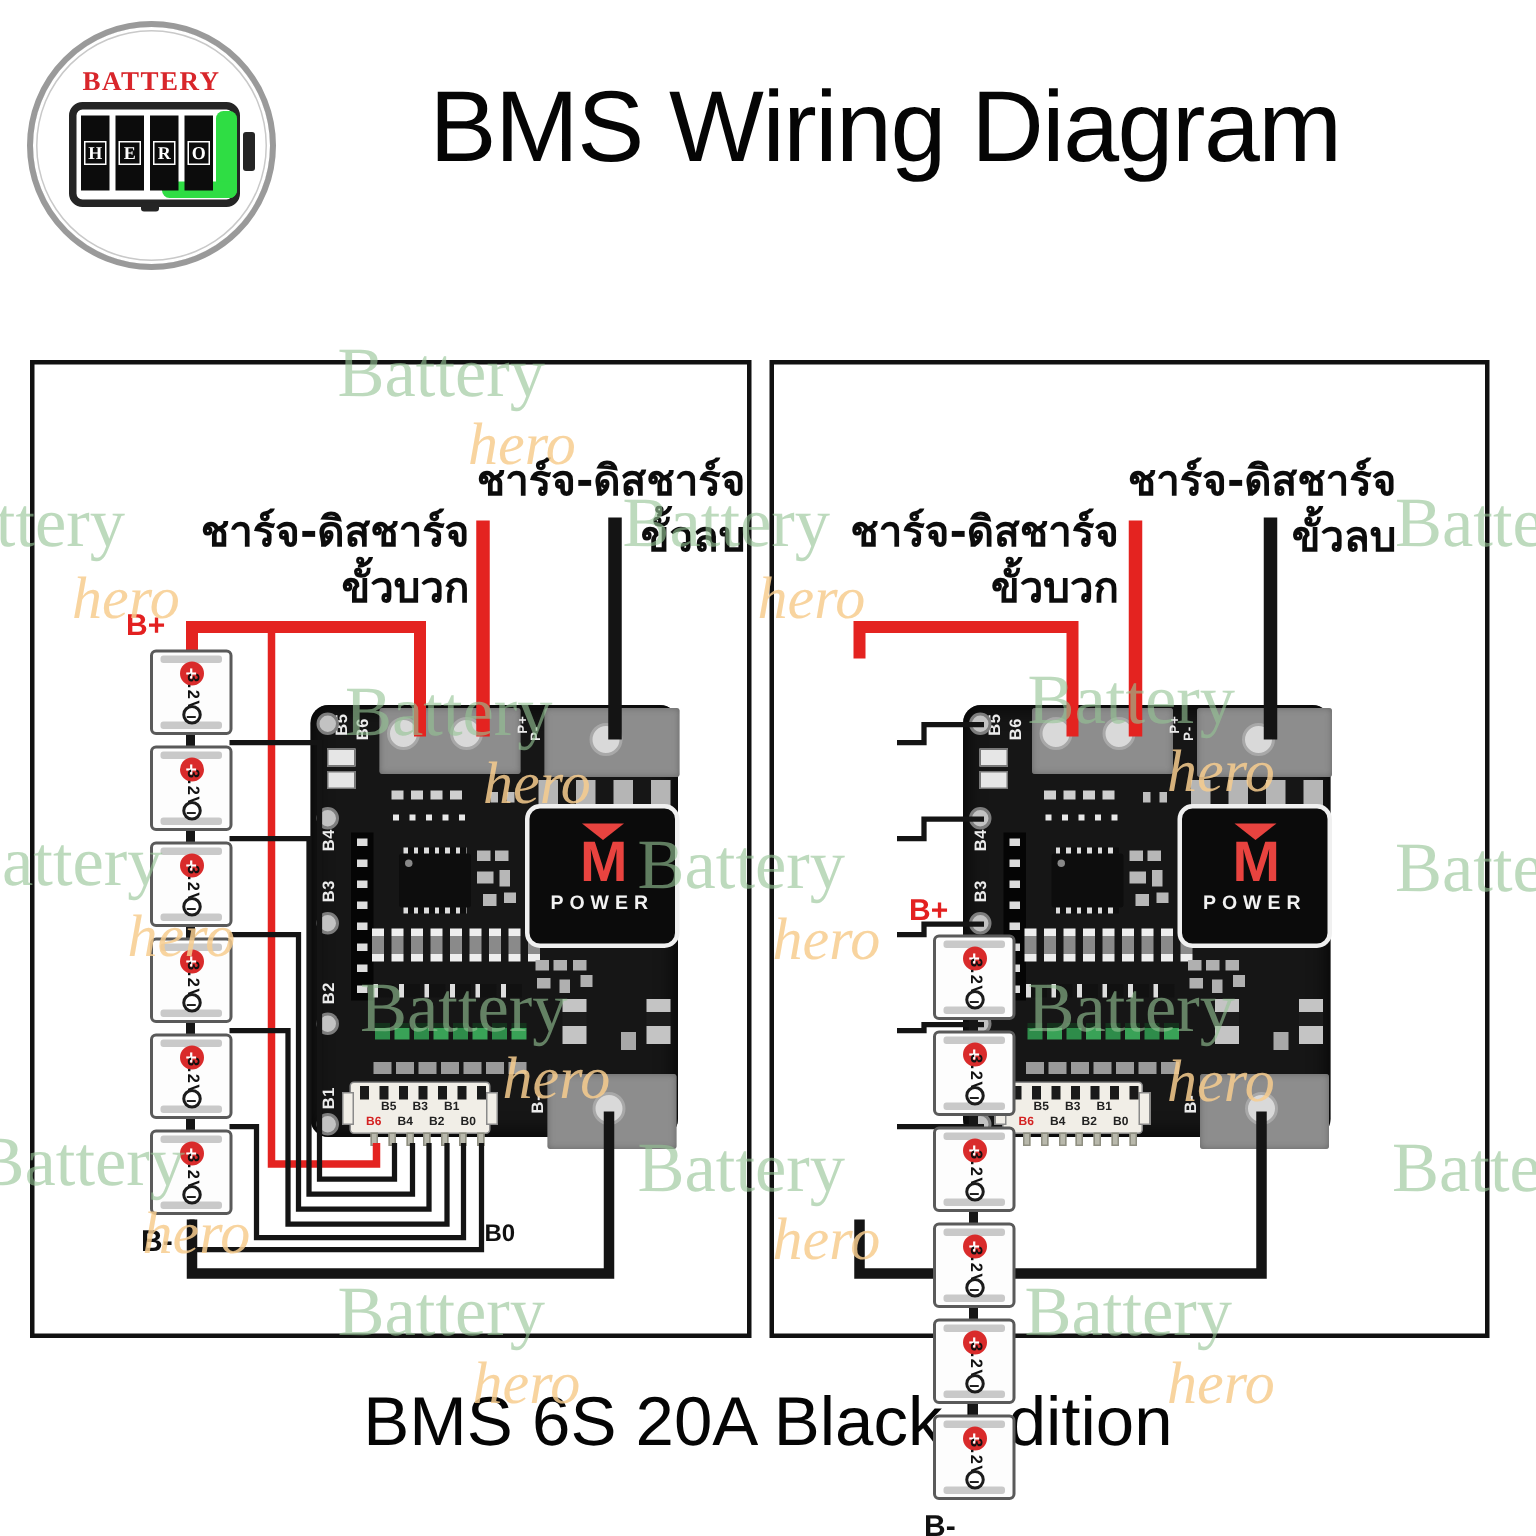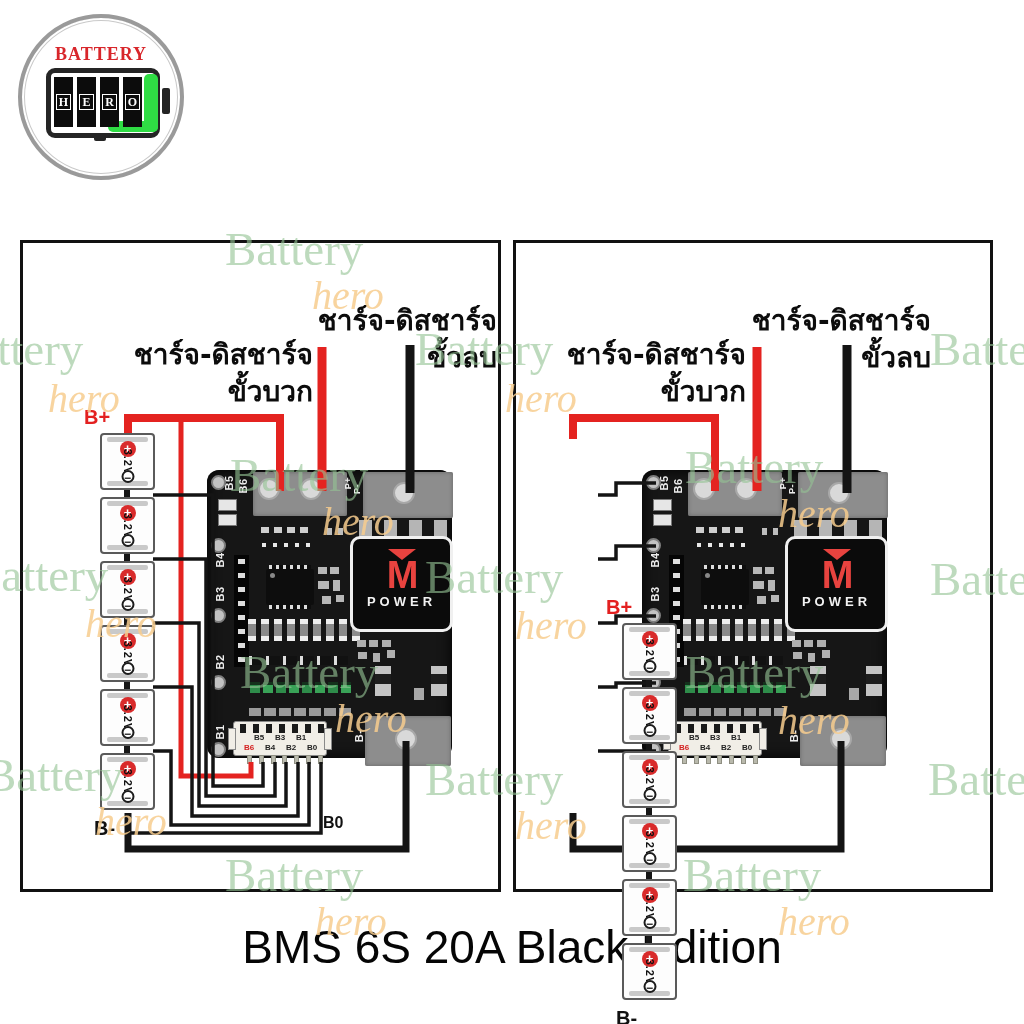--- a/index.html
+++ b/index.html
@@ -103,20 +103,21 @@
         </div>
       <div class="batt-cell" style="left:49px">
           <span>R</span>
         </div>
       <div class="batt-cell" style="left:72px">
           <span>O</span>
         </div>
     </div>
     <div class="batt-port"></div>
   </div>
+  <div class="title">BMS Wiring Diagram</div>
 
   <div class="panel" style="left:20px">
 
     <svg width="469" height="640" viewBox="0 0 469 640">
       <polyline points="105,196 105,175 257,175 257,248" fill="none" stroke="#e42320" stroke-width="8"></polyline>
       <polyline points="158,175 158,533 228,533 228,519" fill="none" stroke="#e42320" stroke-width="5"></polyline>
       <polyline points="299,104 299,248" fill="none" stroke="#e42320" stroke-width="9"></polyline>
       <polyline points="387,102 387,250" fill="none" stroke="#141414" stroke-width="9"></polyline>
       <polyline points="130,252 190,252 190,543 240,543 240,519" fill="none" stroke="#141414" stroke-width="3.5"></polyline>
       <polyline points="130,316 183,316 183,553 252,553 252,519" fill="none" stroke="#141414" stroke-width="3.5"></polyline>

